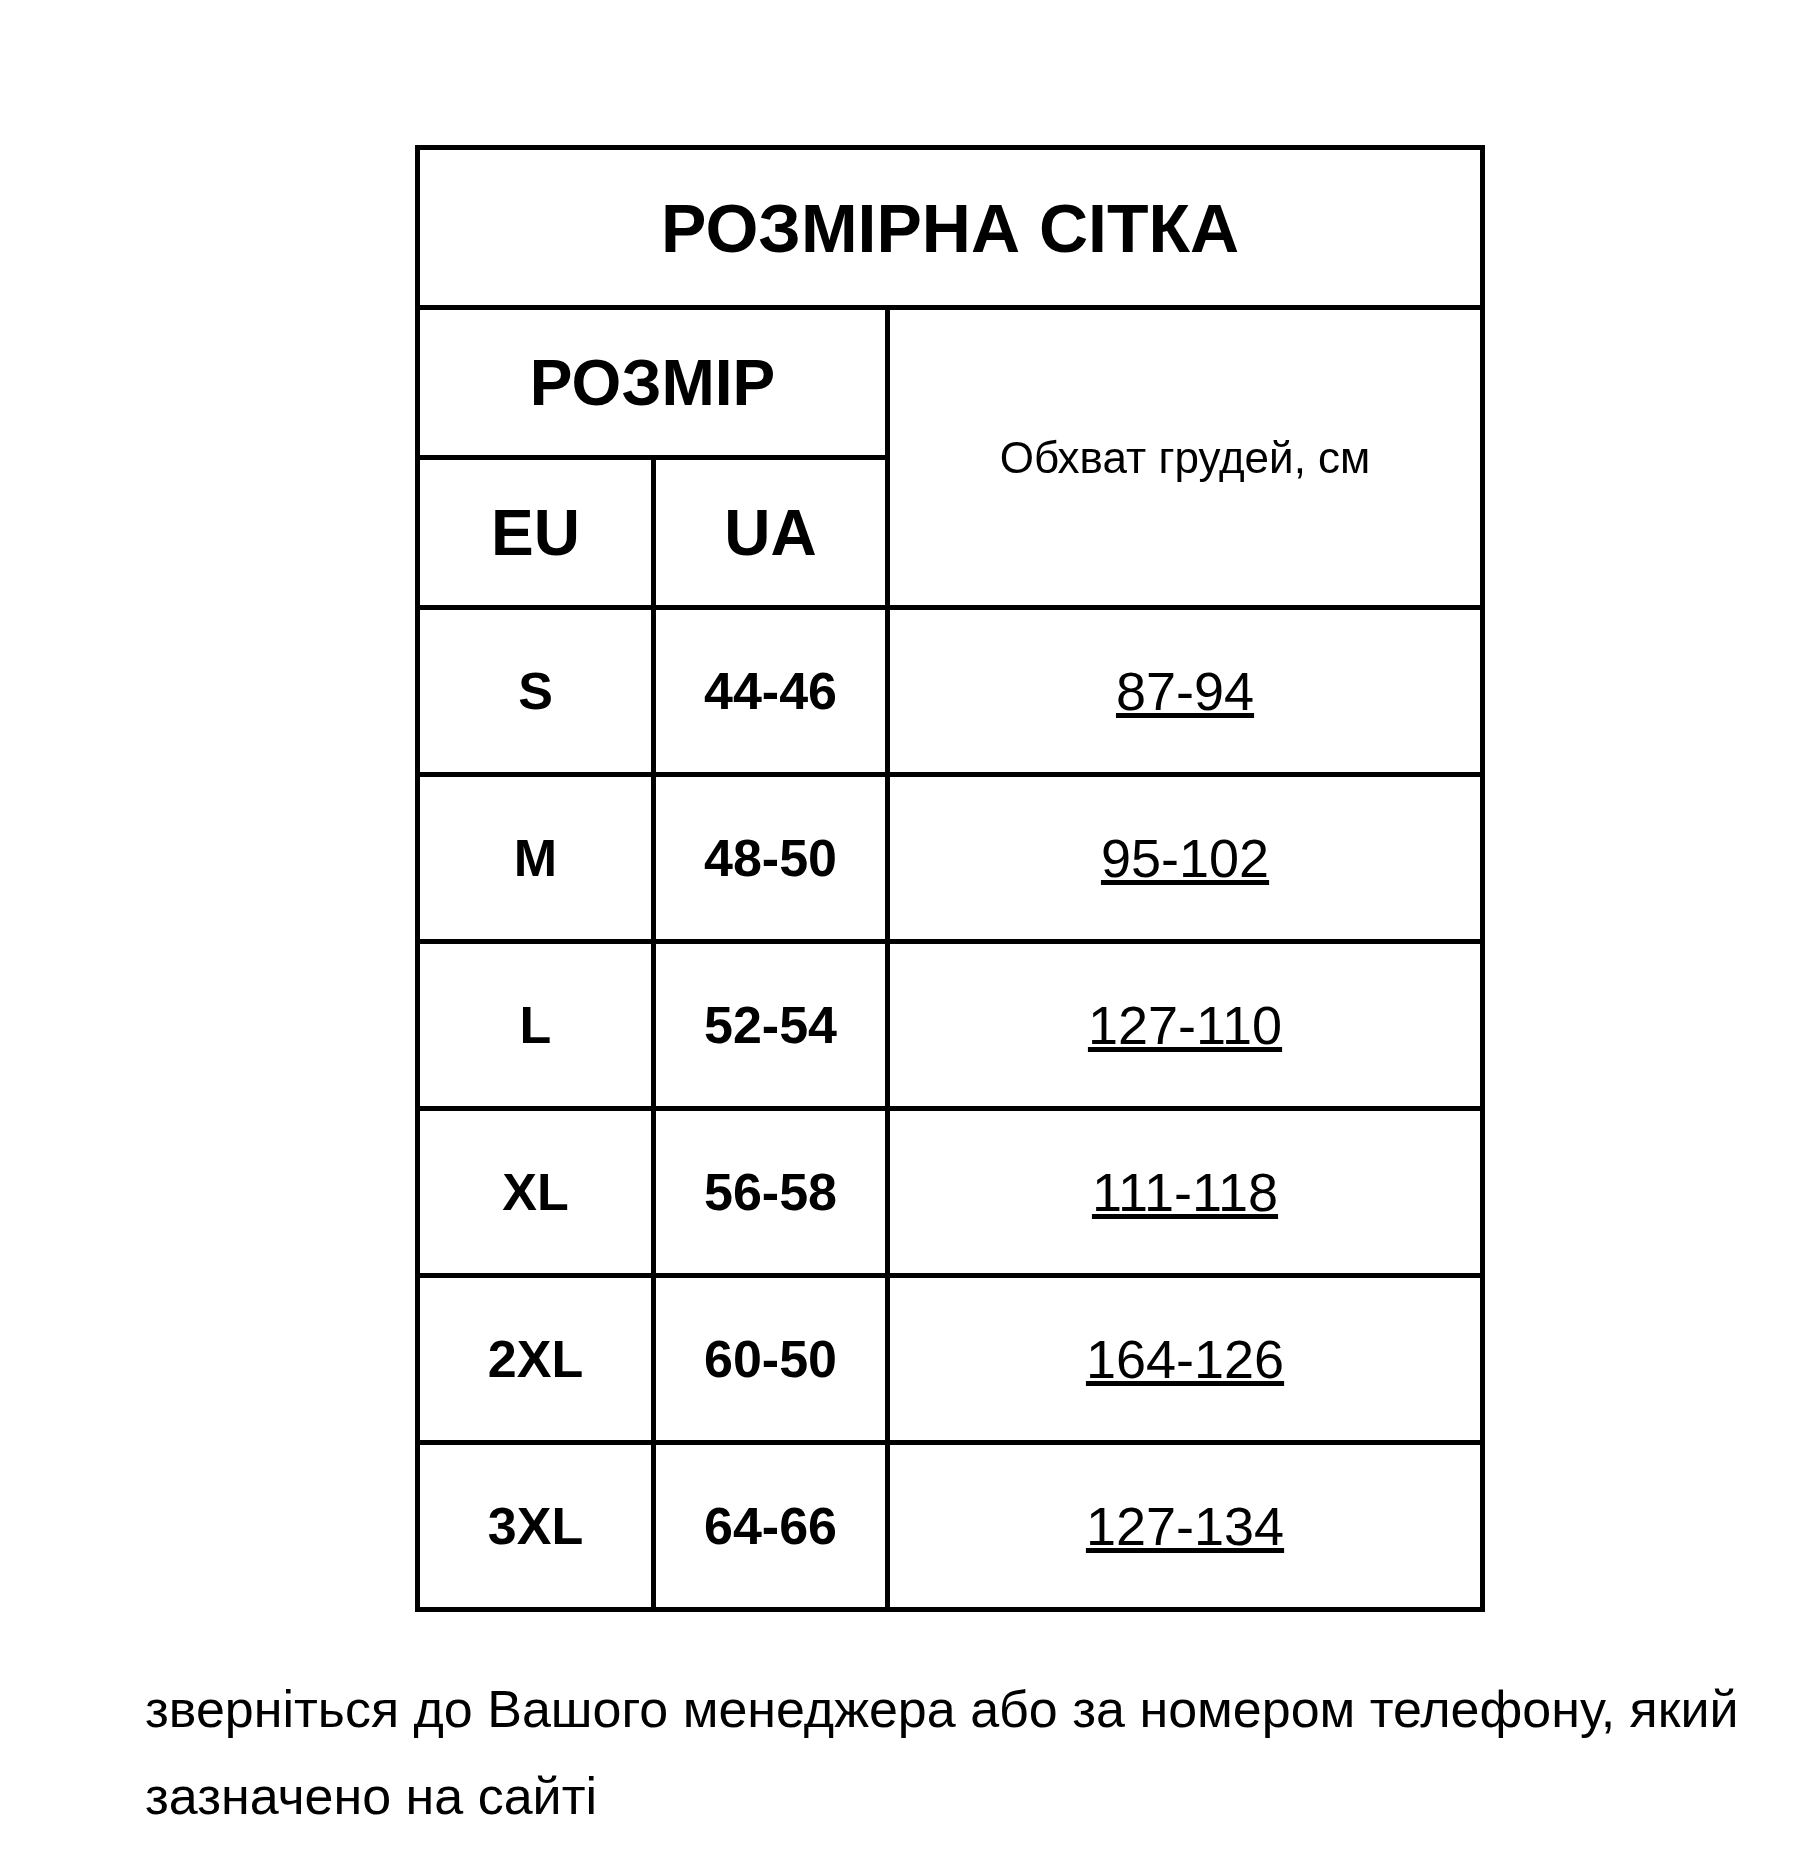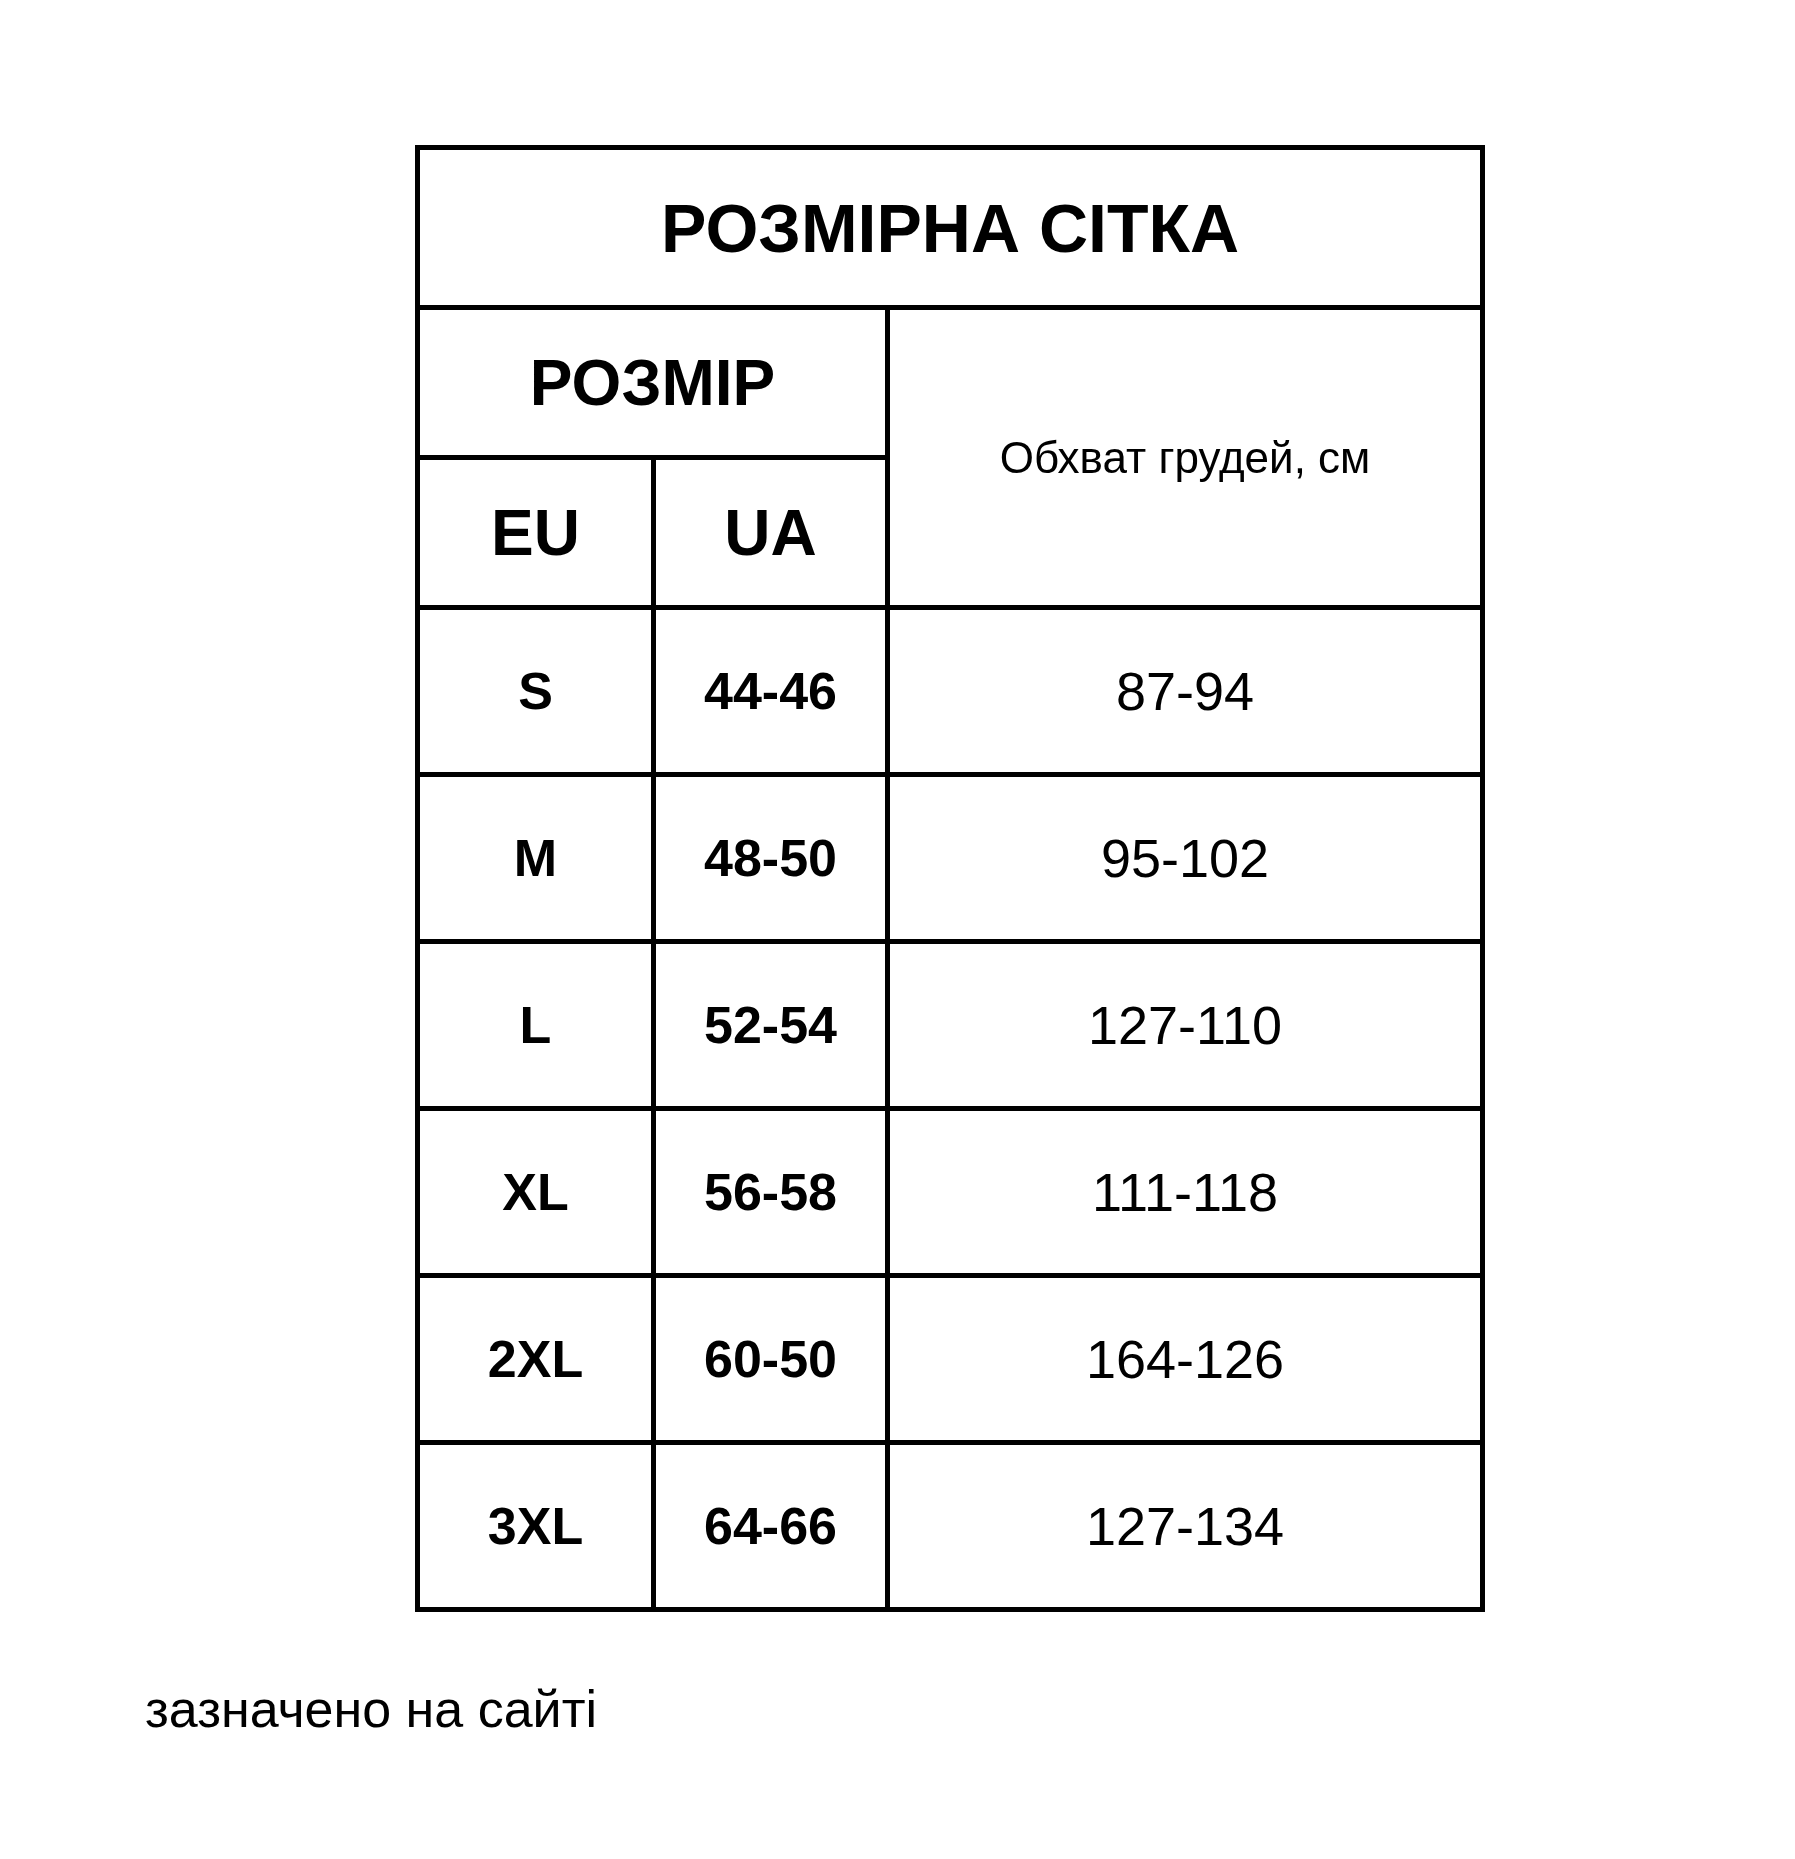--- a/index.html
+++ b/index.html
@@ -50,20 +50,21 @@
     font-size: 44px;
     font-weight: 400;
   }
   td.size-val {
     font-size: 52px;
     font-weight: 700;
   }
   td.chest-val {
     font-size: 54px;
     font-weight: 400;
+    text-decoration: underline;
   }
   .footnote {
     position: absolute;
     left: 85px;
     top: 1612px;
     width: 1660px;
     font-size: 52px;
     font-weight: 400;
     line-height: 75px;
     text-align: left;
@@ -120,16 +121,17 @@
       </tr>
       <tr class="r-data">
         <td class="size-val">3XL</td>
         <td class="size-val">64-66</td>
         <td class="chest-val">127-134</td>
       </tr>
     </tbody>
   </table>
 
   <div class="footnote">
+    <div>зверніться до Вашого менеджера або за номером телефону, який</div>
     <div>зазначено на сайті</div>
   </div>
 
 </div>
 
 </body></html>

